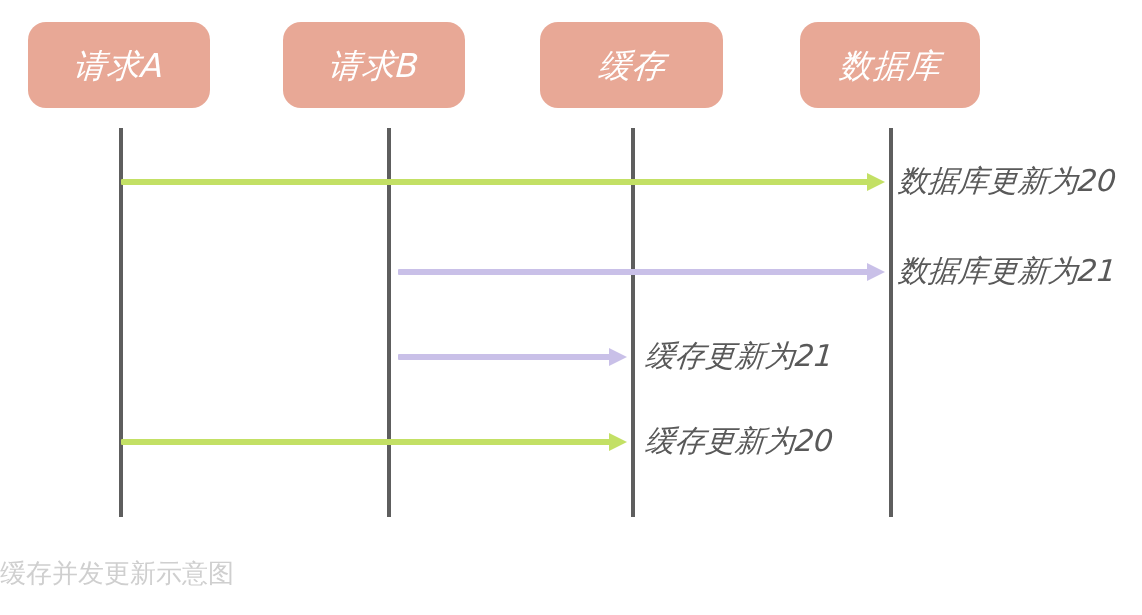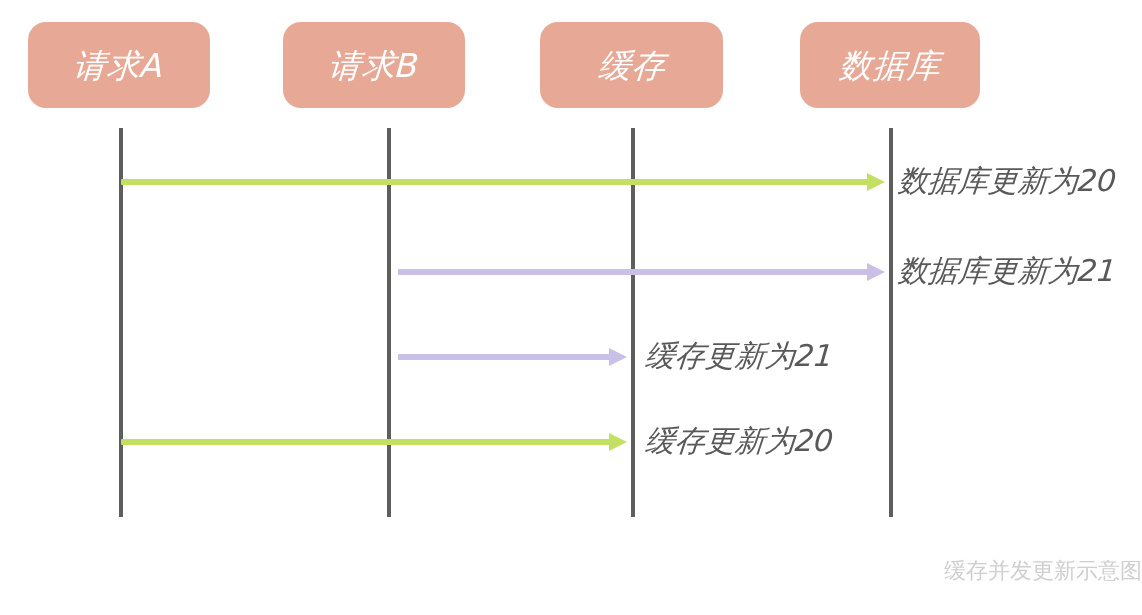--- a/index.html
+++ b/index.html
@@ -64,24 +64,24 @@
     font-family: "DejaVu Sans", sans-serif;
     font-style: italic;
     line-height: 1;
     white-space: nowrap;
     transform: skewX(-5deg);
   }
   .caption {
     position: absolute;
     left: 0;
     width: 1142px;
-    text-align: right;
+    text-align: left;
     color: #cfcfcf;
-    font-size: 22px;
-    font-family: Liberation Serif, serif;
+    font-size: 26px;
+    font-family: Liberation Sans, sans-serif;
     line-height: 1;
     white-space: nowrap;
   }
 </style>
 </head>
 <body>
 
 <div id="canvas">
     <div class="lifeline" style="left: 119px; top: 128px; height: 389px; background: rgb(94, 94, 94);"></div>
     <div class="lifeline" style="left: 387px; top: 128px; height: 389px; background: rgb(94, 94, 94);"></div>

